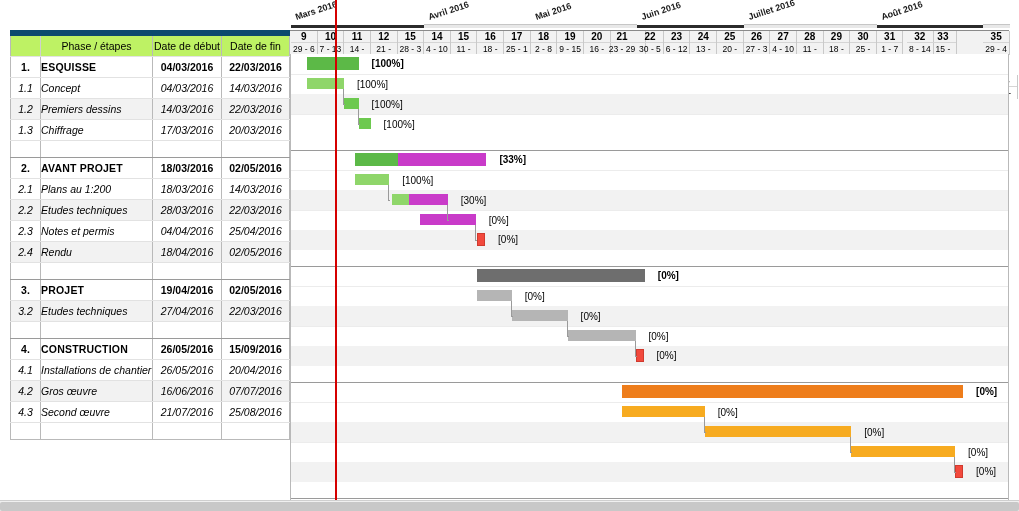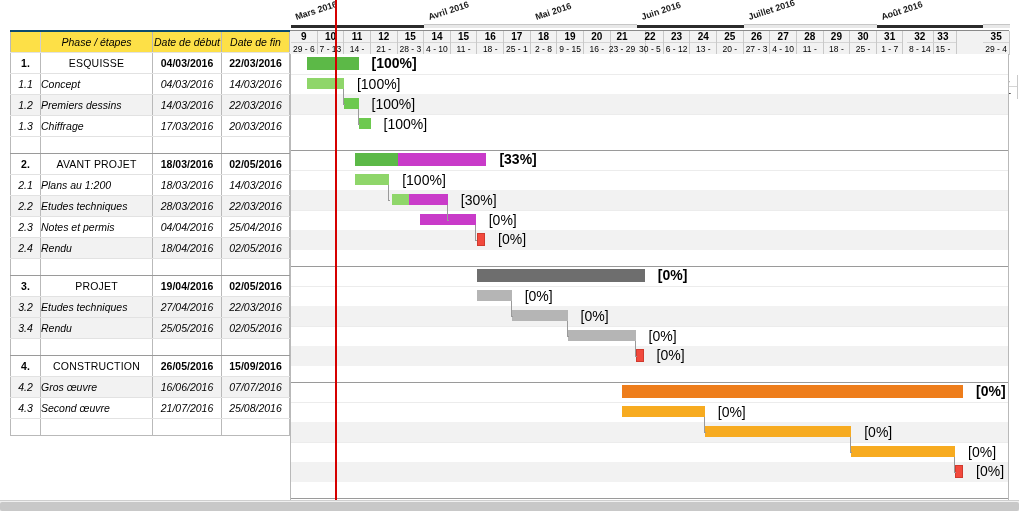--- a/index.html
+++ b/index.html
@@ -26,33 +26,33 @@
     border-bottom:1px solid #e2e2e2;
     overflow:hidden;white-space:nowrap;
   }
   table.tbl tr > *:first-child{border-left:1px solid #b9b9b9;}
   col.c-num{width:30px;}
   col.c-name{width:112px;}
   col.c-start{width:69px;}
   col.c-end{width:68px;}
 
   thead th{
-    background:#fde047;
-    font-style:italic;font-weight:normal;
+    background:#bef264;
+    font-weight:normal;
     text-align:center;
-    border-top:2px solid #0c4a6e;
+    border-top:6px solid #0c4a6e;
     border-bottom:1px solid #8a8a8a;
     height:24px;line-height:24px;
   }
   .hdr-num{border-right:1px solid #cfcfcf !important;}
 
   td.num{text-align:center;font-style:italic;font-size:10px;}
   td.num.phase{font-weight:bold;font-style:normal;}
   td.name{padding-left:6px;font-style:italic;}
-  td.name.phase{font-weight:normal;font-style:normal;letter-spacing:.2px;text-align:center;}
+  td.name.phase{font-weight:bold;font-style:normal;letter-spacing:.2px;}
   td.date{text-align:center;font-style:italic;}
   td.date.phase{font-weight:bold;font-style:normal;}
 
   tr.alt td{background:#f2f2f2;}
   tr.spacer td{height:16px;line-height:16px;background:#fff;border-bottom:1px solid #9a9a9a;}
   tr.phase-row td{border-bottom:1px solid #e2e2e2;background:#fff;}
   tr.last-spacer td{border-bottom:1px solid #b9b9b9;}
 
   
   .months{position:absolute;left:0;top:0;height:30px;width:719px;}
@@ -87,21 +87,21 @@
         border-left:1px solid #b9b9b9;border-right:1px solid #b9b9b9;
         box-sizing:border-box;background:#fff;}
   .row{position:absolute;left:0;width:717px;height:20px;border-bottom:1px solid #ececec;}
   .row.alt{background:#f2f2f2;}
   .row.sp{height:16px;background:#fff;border-bottom:1px solid #9a9a9a;}
 
   .bar{position:absolute;height:11px;top:4px;box-sizing:border-box;}
   .bar.summary{height:13px;top:3px;}
   .prog{position:absolute;left:0;top:0;height:100%;}
   .blabel{
-    position:absolute;top:-1px;font-size:14px;color:#000;white-space:nowrap;line-height:13px;padding-left:10px;
+    position:absolute;top:-1px;font-size:10px;color:#000;white-space:nowrap;line-height:13px;padding-left:10px;
   }
   .blabel.b{font-weight:bold;}
   .milestone{position:absolute;width:8px;height:13px;top:3px;background:#f2493d;border:1px solid #d03a2e;box-sizing:border-box;}
 
   .link{position:absolute;border-left:1px solid #9a9a9a;border-bottom:1px solid #9a9a9a;}
 
   .today{position:absolute;left:20px;top:0px;width:2px;height:500px;background:#d50000;z-index:6;}
 
   .hscroll{position:absolute;left:0;top:500px;width:1019px;height:11px;background:#f0f0f0;border-top:1px solid #cfcfcf;}
   .hscroll .thumb{position:absolute;left:0;top:1px;height:9px;width:1019px;background:#c8c8c8;border-radius:2px;}
@@ -199,37 +199,37 @@
             <td class="name phase">PROJET</td>
             <td class="date phase">19/04/2016</td>
             <td class="date phase">02/05/2016</td>
           </tr>
           <tr class="alt">
             <td class="num">3.2</td>
             <td class="name">Etudes techniques</td>
             <td class="date">27/04/2016</td>
             <td class="date">22/03/2016</td>
           </tr>
-          <tr class="alt">
-            <td class="num">3.4</td>
-            <td class="name">Rendu</td>
-            <td class="date">25/05/2016</td>
-            <td class="date">02/05/2016</td>
-          </tr>
           <tr class="spacer">
             <td></td>
             <td></td>
             <td></td>
             <td></td>
           </tr>
           <tr class="phase-row">
             <td class="num phase">4.</td>
             <td class="name phase">CONSTRUCTION</td>
             <td class="date phase">26/05/2016</td>
             <td class="date phase">15/09/2016</td>
+          </tr>
+          <tr>
+            <td class="num">4.1</td>
+            <td class="name">Installations de chantier</td>
+            <td class="date">26/05/2016</td>
+            <td class="date">20/04/2016</td>
           </tr>
           <tr class="alt">
             <td class="num">4.2</td>
             <td class="name">Gros œuvre</td>
             <td class="date">16/06/2016</td>
             <td class="date">07/07/2016</td>
           </tr>
           <tr>
             <td class="num">4.3</td>
             <td class="name">Second œuvre</td>

